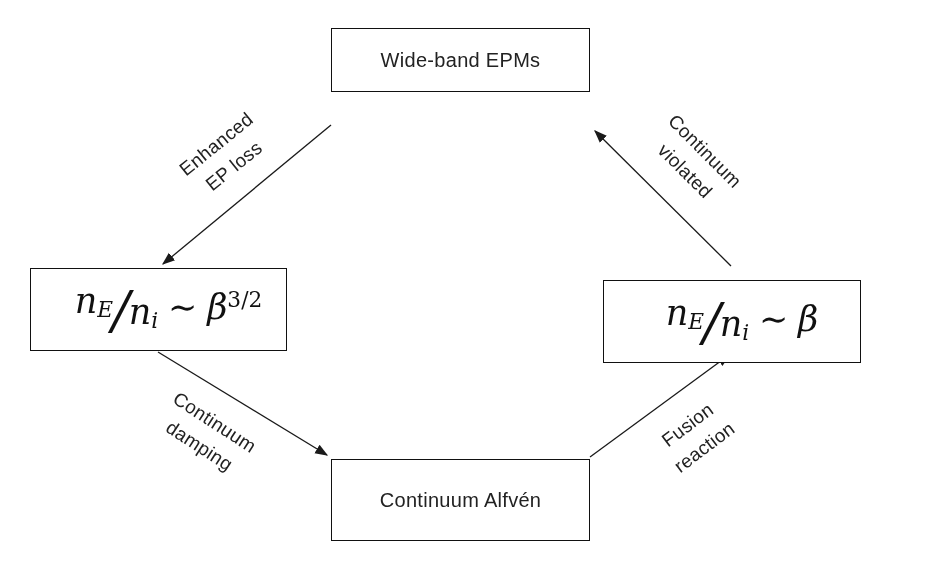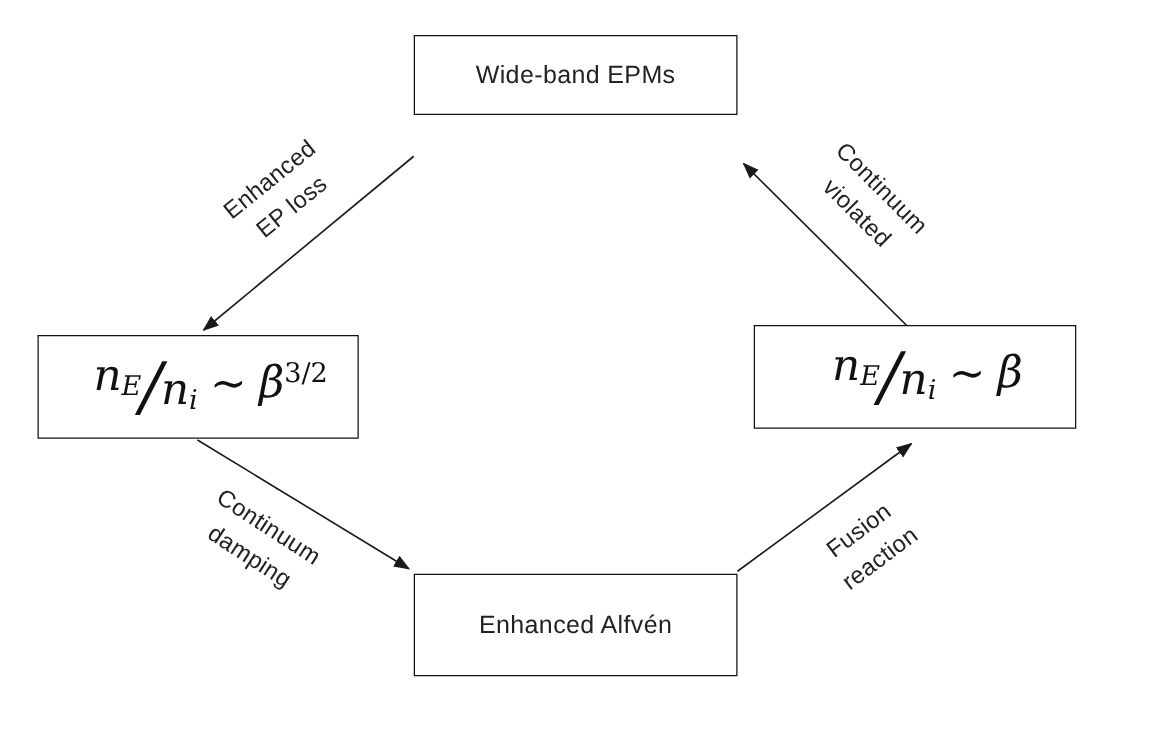--- a/index.html
+++ b/index.html
@@ -36,21 +36,21 @@
   }
   .node-text {
     font-size: 20px;
     font-weight: 400;
     color: #222222;
     line-height: 1.4;
     letter-spacing: 0.3px;
   }
   .node-top    { left: 331px; top: 28px;  width: 259px; height: 64px; }
   .node-left   { left: 30px;  top: 268px; width: 257px; height: 83px; }
-  .node-right  { left: 603px; top: 260px; width: 258px; height: 83px; }
+  .node-right  { left: 603px; top: 280px; width: 258px; height: 83px; }
   .node-bottom { left: 331px; top: 459px; width: 259px; height: 82px; }
 
   
   .math {
     font-family: "DejaVu Serif", serif;
     font-size: 35px;
     color: #111111;
     white-space: nowrap;
     margin-left: 20px;
   }
@@ -114,21 +114,21 @@
   <div class="node node-left">
     <div class="math"><span class="m-hi"><span class="var">n</span><sub>E</sub></span><span class="m-slash">/</span><span class="m-lo"><span class="var">n</span><sub>i</sub></span><span class="m-rel">∼</span><span class="var">β</span><sup>3/2</sup></div>
   </div>
 
   <div class="node node-right">
     <div class="math"><span class="m-hi"><span class="var">n</span><sub>E</sub></span><span class="m-slash">/</span><span class="m-lo"><span class="var">n</span><sub>i</sub></span><span class="m-rel">∼</span><span class="var">β</span></div>
   </div>
 
   <div class="node node-bottom">
     <div class="node-text">
-      <span>Enhanced Alfvén</span><br>
+      <span>Continuum Alfvén</span><br>
     </div>
   </div>
 
   <div class="edge-label lbl-enhanced">
     <span>Enhanced</span>
     <span>EP loss</span>
   </div>
 
   <div class="edge-label lbl-damping">
     <span>Continuum</span>

